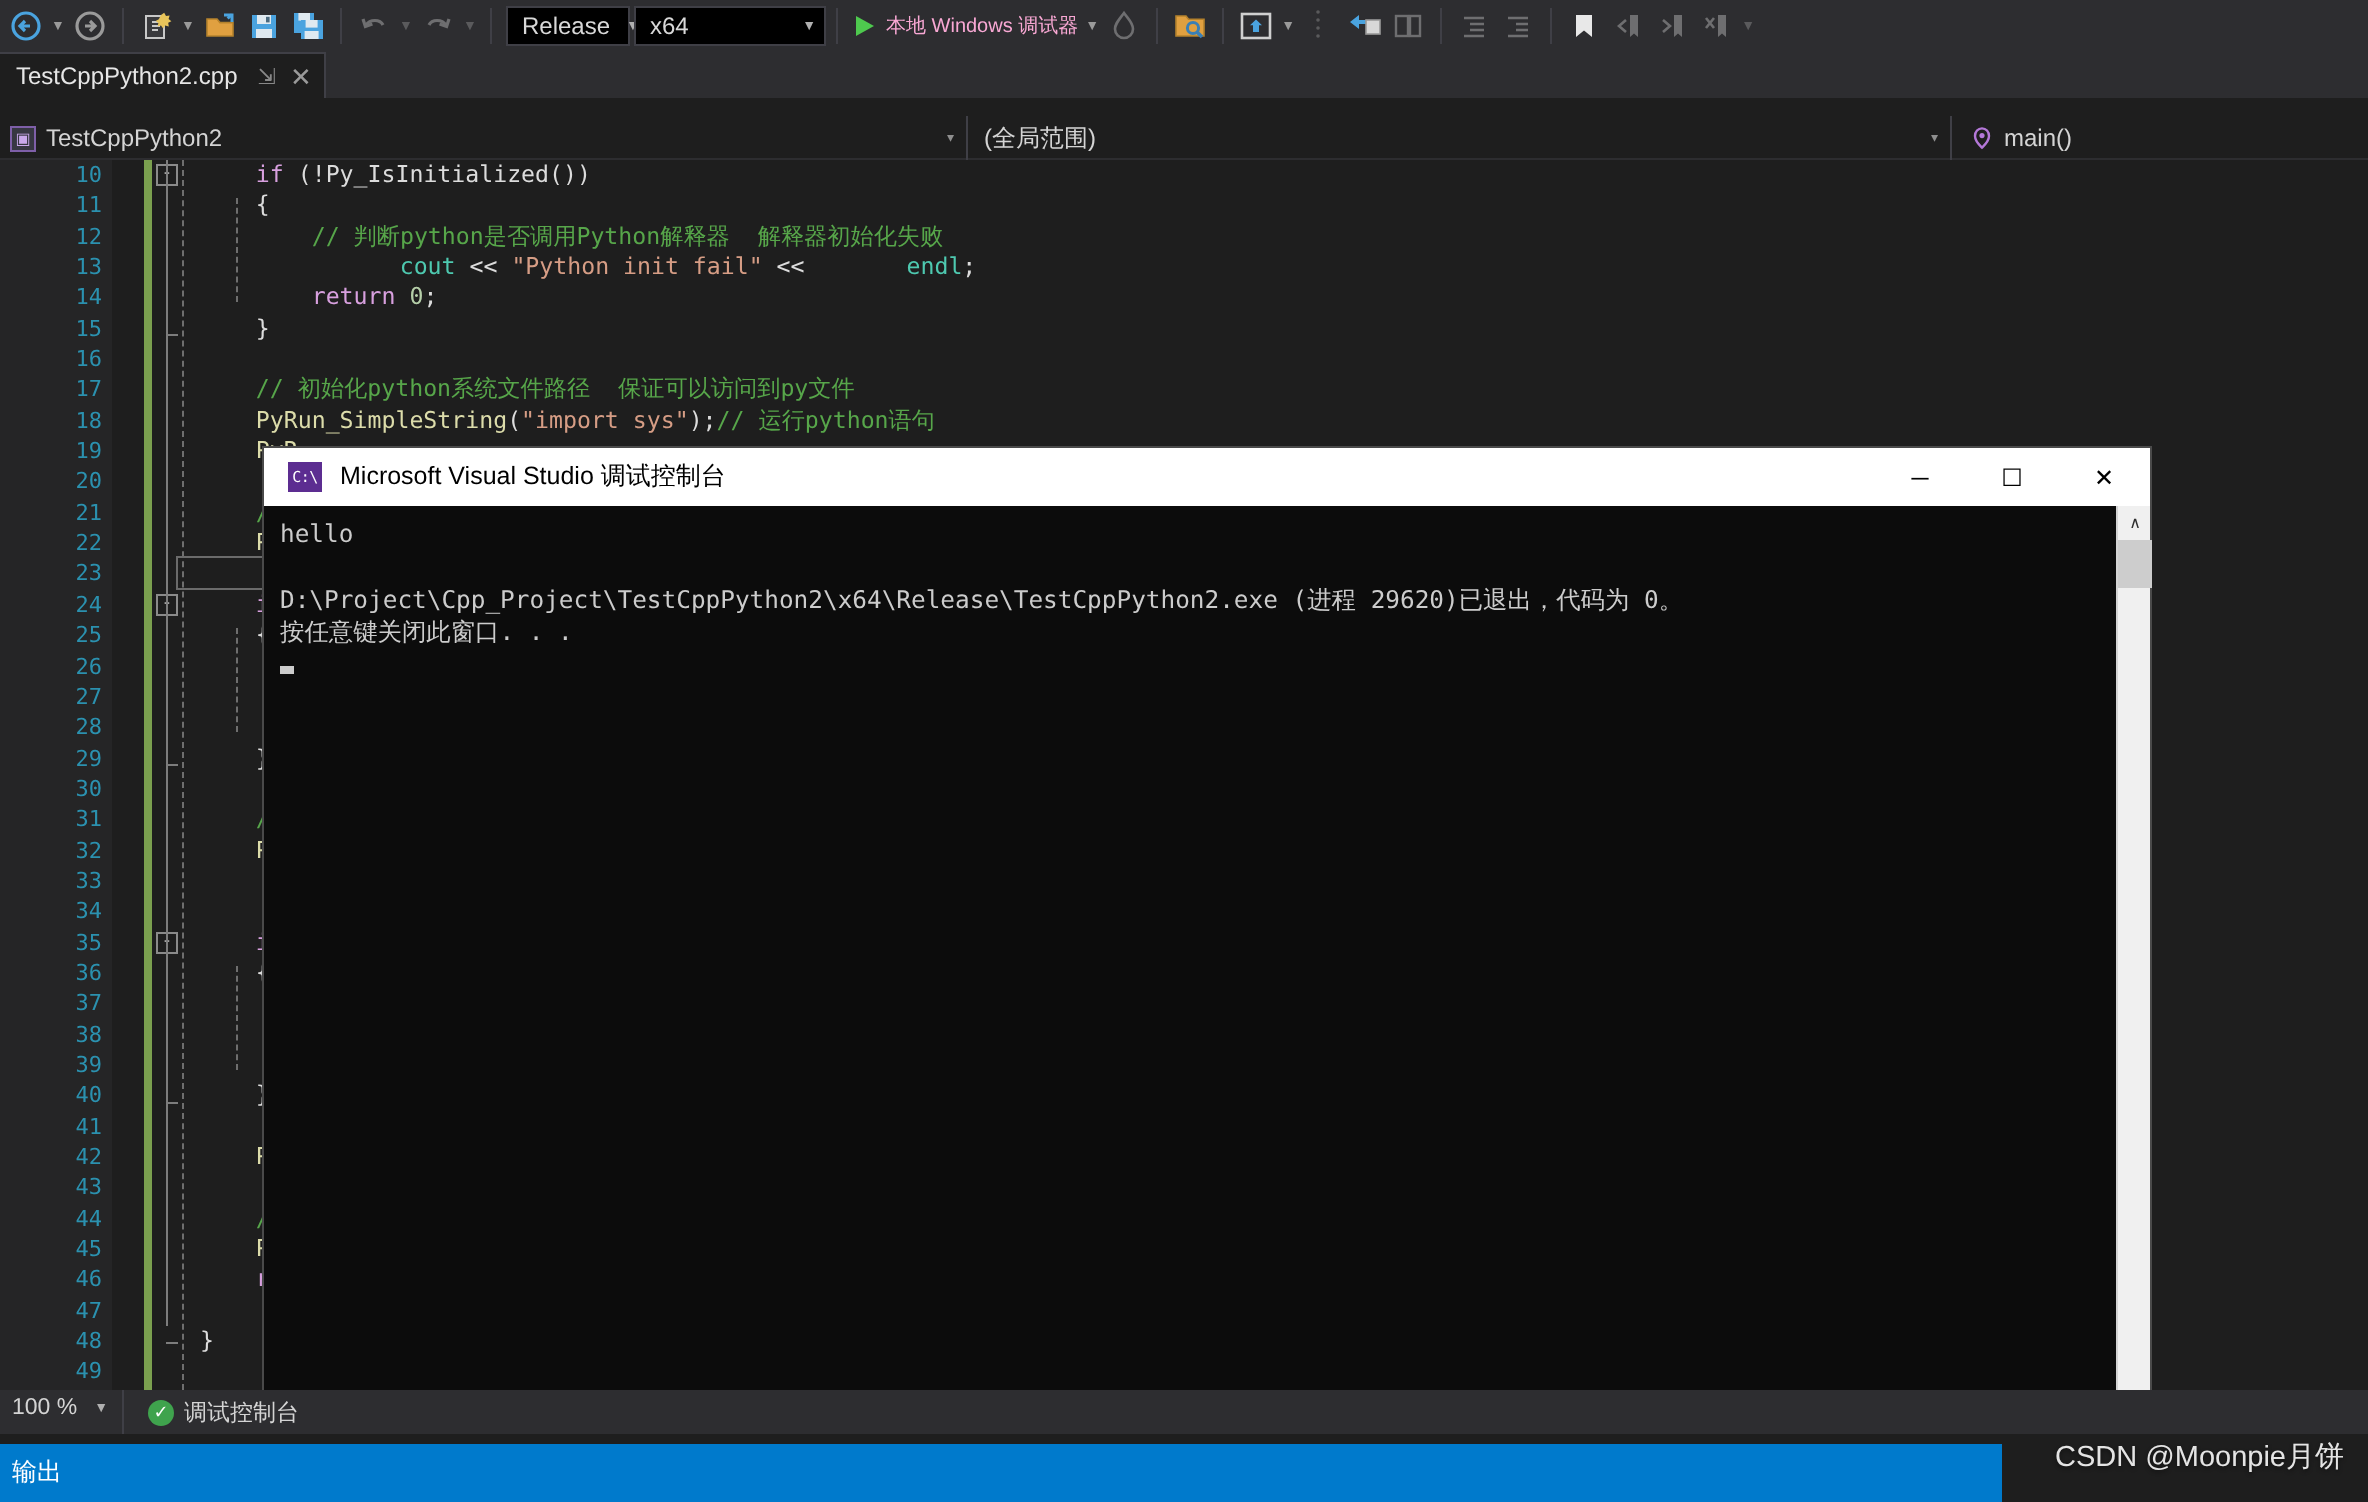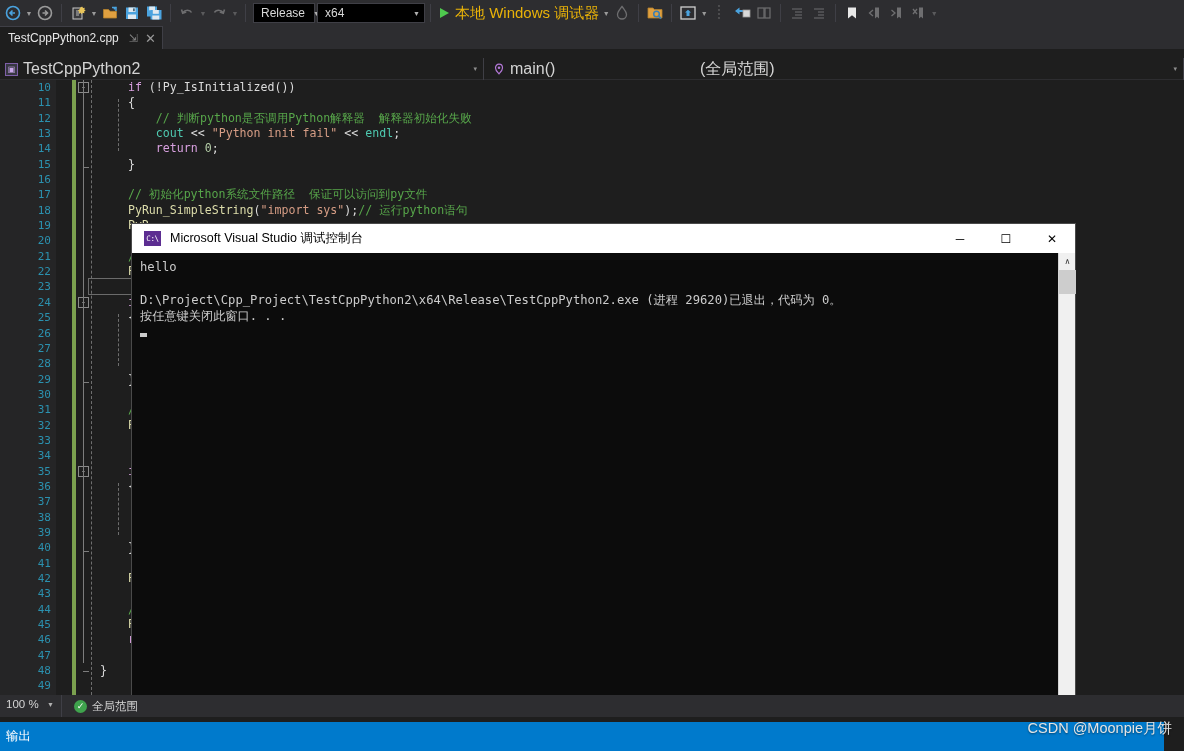--- a/index.html
+++ b/index.html
@@ -26,24 +26,24 @@
     font-size: 7px; color: #9a9a9a; height: 22px;
   }
   .combo {
     height: 20px; background: #000000; border: 1px solid #3f3f46;
     color: #d8d8d8; font-size: 12px; display: flex; align-items: center;
     padding: 0 4px 0 7px; margin-left: 2px; position: relative;
   }
   .combo .cv { flex: 1; white-space: nowrap; }
   .combo .ca { font-size: 7px; color: #b0b0b0; margin-left: 8px; }
   .combo-release { width: 62px; }
-  .combo-platform { width: 108px; }
+  .combo-platform { width: 96px; }
   .run-btn {
     display: flex; align-items: center; height: 22px; padding: 0 2px 0 4px;
-    color: #eab308; font-size: 15px; white-space: nowrap;
+    color: #f9a8d4; font-size: 10px; white-space: nowrap;
   }
   .play-tri {
     width: 0; height: 0; border-left: 9px solid #4ec94e;
     border-top: 5.5px solid transparent; border-bottom: 5.5px solid transparent;
     margin-right: 6px;
   }
   .tb-ico { display: block; }
   .dim { opacity: 0.42; }
 
   
@@ -66,21 +66,21 @@
     background: #1e1e1e; display: flex; align-items: stretch;
     border-bottom: 1px solid #2d2d30;
   }
   .nav-cell {
     display: flex; align-items: center; height: 22px;
     border-right: 1px solid #3f3f46; position: relative;
   }
   .nav-proj { width: 484px; padding-left: 5px; }
   .nav-scope { width: 492px; padding-left: 8px; }
   .nav-memb { flex: 1; padding-left: 8px; border-right: none; }
-  .nav-text { color: #d4d4d4; font-size: 16px; white-space: nowrap; }
+  .nav-text { color: #d4d4d4; font-size: 12px; white-space: nowrap; }
   .nav-arrow {
     position: absolute; right: 6px; top: 0; height: 22px;
     display: flex; align-items: center; font-size: 7px; color: #8f8f8f;
   }
   .proj-icon {
     width: 13px; height: 13px; margin-right: 5px; background: #373742;
     border: 1px solid #7e5fa8; display: flex; align-items: center;
     justify-content: center; font-size: 8px; color: #c9a8ea;
   }
   .member-icon {
@@ -126,21 +126,21 @@
     position: absolute; left: 91px; top: 0; width: 0;
     border-left: 1px dashed #6e6e6e; height: 615px;
   }
   .guide2 {
     position: absolute; left: 118px; width: 0;
     border-left: 1px dashed #6e6e6e;
   }
   .code { position: absolute; left: 100px; }
   .kw  { color: #d8a0df; }
   .fn  { color: #dcdcaa; margin-top: 14px; }
-  .typ { color: #4ec9b0; }
+  .typ { color: #4ec9b0; margin-left: 44px; }
   .str { color: #d69d85; }
   .cmt { color: #57a64a; }
   .pln { color: #dcdcdc; }
   .num { color: #b5cea8; }
   .cursor-box {
     position: absolute; left: 88px; height: 17px; width: 322px;
     border: 1px solid #6b6b6b; top: -1px;
   }
 
   
@@ -205,21 +205,21 @@
   .status-ok {
     display: flex; align-items: center; padding-left: 12px; color: #d4d4d4;
     font-size: 11.5px; white-space: nowrap; overflow: hidden;
   }
   .ok-circle {
     width: 13px; height: 13px; border-radius: 50%; background: #3fa34d;
     color: #ffffff; font-size: 9px; display: flex; align-items: center;
     justify-content: center; margin-right: 5px; flex: none;
   }
   .bluebar {
-    position: absolute; left: 0; top: 722px; width: 1164px; height: 29px;
+    position: absolute; left: 0; top: 722px; width: 1001px; height: 29px;
     background: #007acc; display: flex; align-items: center;
   }
   .bluebar-label {
     color: #ffffff; font-size: 12.5px; padding-left: 6px; white-space: nowrap;
   }
   .watermark {
     position: absolute; right: 12px; top: 719px;
     color: #e4e4e4; font-size: 14.5px; white-space: nowrap;
     text-shadow: 0 1px 2px rgba(0,0,0,0.45);
   }
@@ -398,34 +398,34 @@
       <span class="tab-label">TestCppPython2.cpp</span>
       <span class="tab-pin">⇲</span>
       <span class="tab-close">✕</span>
     </div>
   </div>
 
   <div class="navbar">
     <div class="nav-cell nav-proj">
       <span class="proj-icon">▣</span>
       <span class="nav-text">TestCppPython2</span>
+      <span class="nav-arrow">▾</span>
+    </div>
+    <div class="nav-cell nav-scope">
+      <span class="nav-text">(全局范围)</span>
       <span class="nav-arrow">▾</span>
     </div>
     <div class="nav-cell nav-memb">
       <span class="member-icon">
         <svg width="12" height="12" viewBox="0 0 12 12">
           <path d="M6 1.2 C8 1.2 9.5 2.8 9.5 5 C9.5 7.6 7.4 9.4 6 10.8 C4.6 9.4 2.5 7.6 2.5 5 C2.5 2.8 4 1.2 6 1.2Z" fill="none" stroke="#b478d8" stroke-width="1.2"></path>
           <circle cx="6" cy="4.8" r="1.3" fill="#b478d8"></circle>
         </svg>
       </span>
       <span class="nav-text">main()</span>
-    </div>
-    <div class="nav-cell nav-scope">
-      <span class="nav-text">(全局范围)</span>
-      <span class="nav-arrow">▾</span>
     </div>
   </div>
 
   <div class="editor">
     <div class="gutter-bg"></div>
     <div class="changebar"></div>
     <div class="guide"></div>
     <div class="code-area" id="code-area">
         <div class="row"><span class="lnum">10</span><span class="fold">-</span><span class="code"><span class="pln">    </span><span class="kw">if</span><span class="pln"> (!Py_IsInitialized())</span></span></div>
         <div class="row"><span class="lnum">11</span><span class="code"><span class="pln">    {</span></span></div>
@@ -505,21 +505,21 @@
     </div>
   </div>
 
   <div class="editor-status">
     <div class="zoom-combo">
       <span>100 %</span>
       <span class="za">▼</span>
     </div>
     <div class="status-ok">
       <span class="ok-circle">✓</span>
-      <span>全局范围</span>
+      <span>调试控制台</span>
     </div>
   </div>
 
   <div class="wm-gap"></div>
 
   <div class="bluebar">
     <span class="bluebar-label">输出</span>
   </div>
   <div class="watermark">CSDN @Moonpie月饼</div>
 

